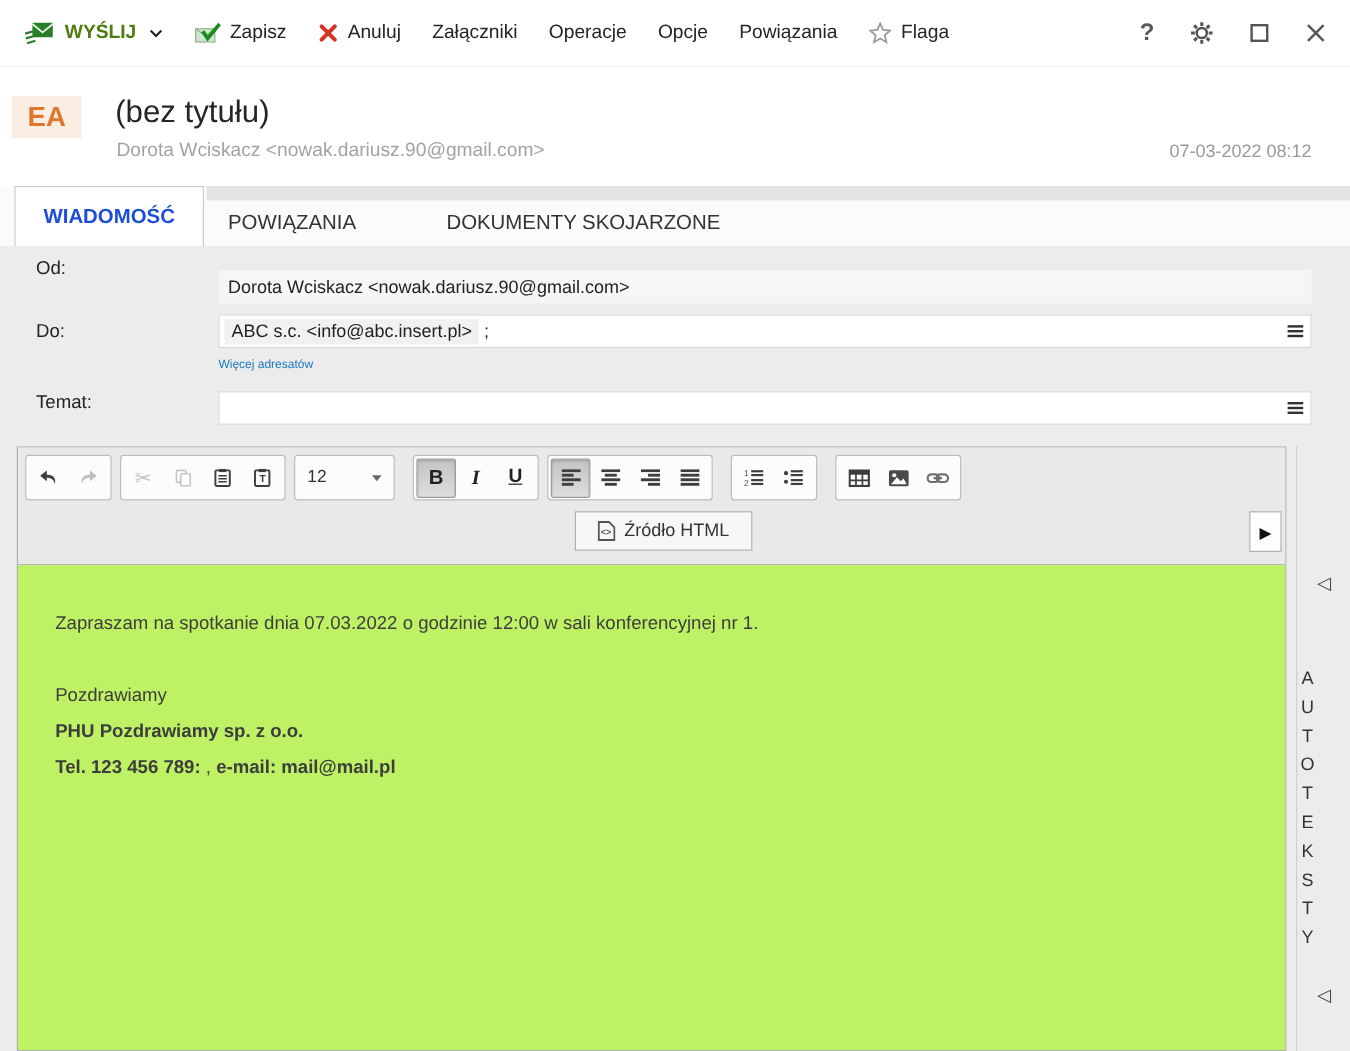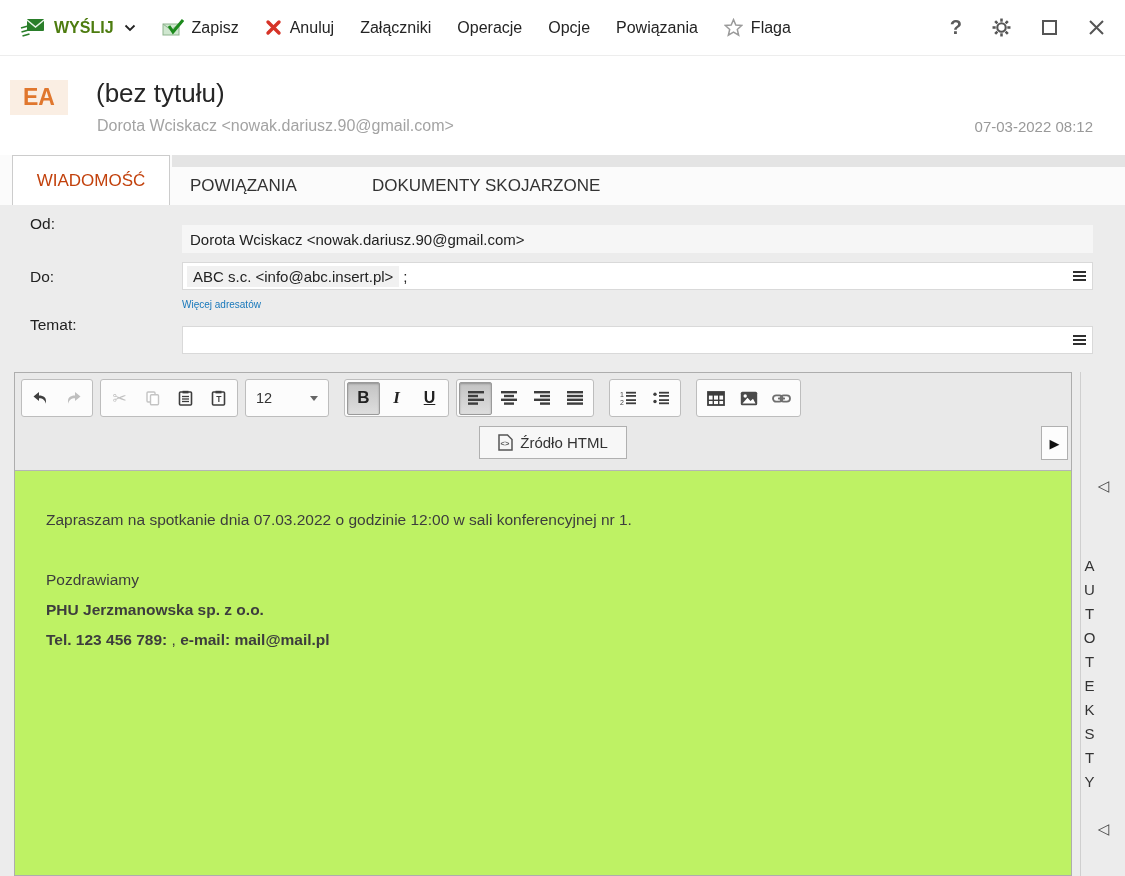--- a/index.html
+++ b/index.html
@@ -27,21 +27,21 @@
   .h-sub{position:absolute;left:97px;top:61px;font-size:16px;color:#a3a3a3;}
   .h-date{position:absolute;right:32px;top:62px;font-size:15px;color:#999;}
 
   
   .tabbar{position:absolute;top:155px;left:0;right:0;height:50px;background:#fbfbfb;}
   .tab-strip{position:absolute;left:172px;right:0;top:0;height:12px;background:#e4e4e4;}
   .tab{position:absolute;top:12px;height:38px;display:flex;align-items:center;
        font-size:17px;color:#333;}
   .tab.active{left:12px;top:0;width:158px;height:50px;background:#fff;
        border:1px solid #cccccc;border-bottom:none;box-sizing:border-box;
-       justify-content:center;color:#c2410c;font-weight:normal;}
+       justify-content:center;color:#1d4ed8;font-weight:bold;}
   .tab.t2{left:190px;}
   .tab.t3{left:372px;}
 
   
   .content{position:absolute;top:205px;left:0;right:0;bottom:0;background:#ececec;}
   .f-label{position:absolute;left:30px;font-size:15.5px;color:#222;}
   .field{position:absolute;left:182px;width:911px;height:28px;box-sizing:border-box;
          display:flex;align-items:center;font-size:15px;}
   .field.ro{background:#f6f6f6;padding-left:8px;color:#222;}
   .field.white{background:#fff;border:1px solid #d9d9d9;padding:0 6px 0 4px;color:#222;}
@@ -220,21 +220,21 @@
       <span>;</span>
       <span class="ham">
           <i></i>
           <i></i>
           <i></i>
         </span>
     </div>
 
     <div class="link" style="top:94px;">Więcej adresatów</div>
 
-    <div class="f-label" style="top:111px;">Temat:</div>
+    <div class="f-label" style="top:122px;">Temat:</div>
     <div class="field white" style="top:121px;">
       <input class="subject-input" type="text" value="" style="">
       <span class="ham">
           <i></i>
           <i></i>
           <i></i>
         </span>
     </div>
 
     <div class="editor">
@@ -408,21 +408,21 @@
           </div>
           <div class="expand-btn">
             <span>▶</span>
           </div>
         </div>
       </div>
 
       <div class="ed-body">
         <p class="p-first">Zapraszam na spotkanie dnia 07.03.2022 o godzinie 12:00 w sali konferencyjnej nr 1.</p>
         <p class="sig">Pozdrawiamy</p>
-        <p class="sig b">PHU Jerzmanowska sp. z o.o.</p>
+        <p class="sig b">PHU Pozdrawiamy sp. z o.o.</p>
         <p class="sig"><span class="b">Tel. 123 456 789:</span><span> , </span><span class="b">e-mail: mail@mail.pl</span></p>
       </div>
     </div>
 
     <div class="side">
       <div class="tri top">◁</div>
       <div class="vlabel">AUTOTEKSTY</div>
       <div class="tri bot">◁</div>
     </div>
 

